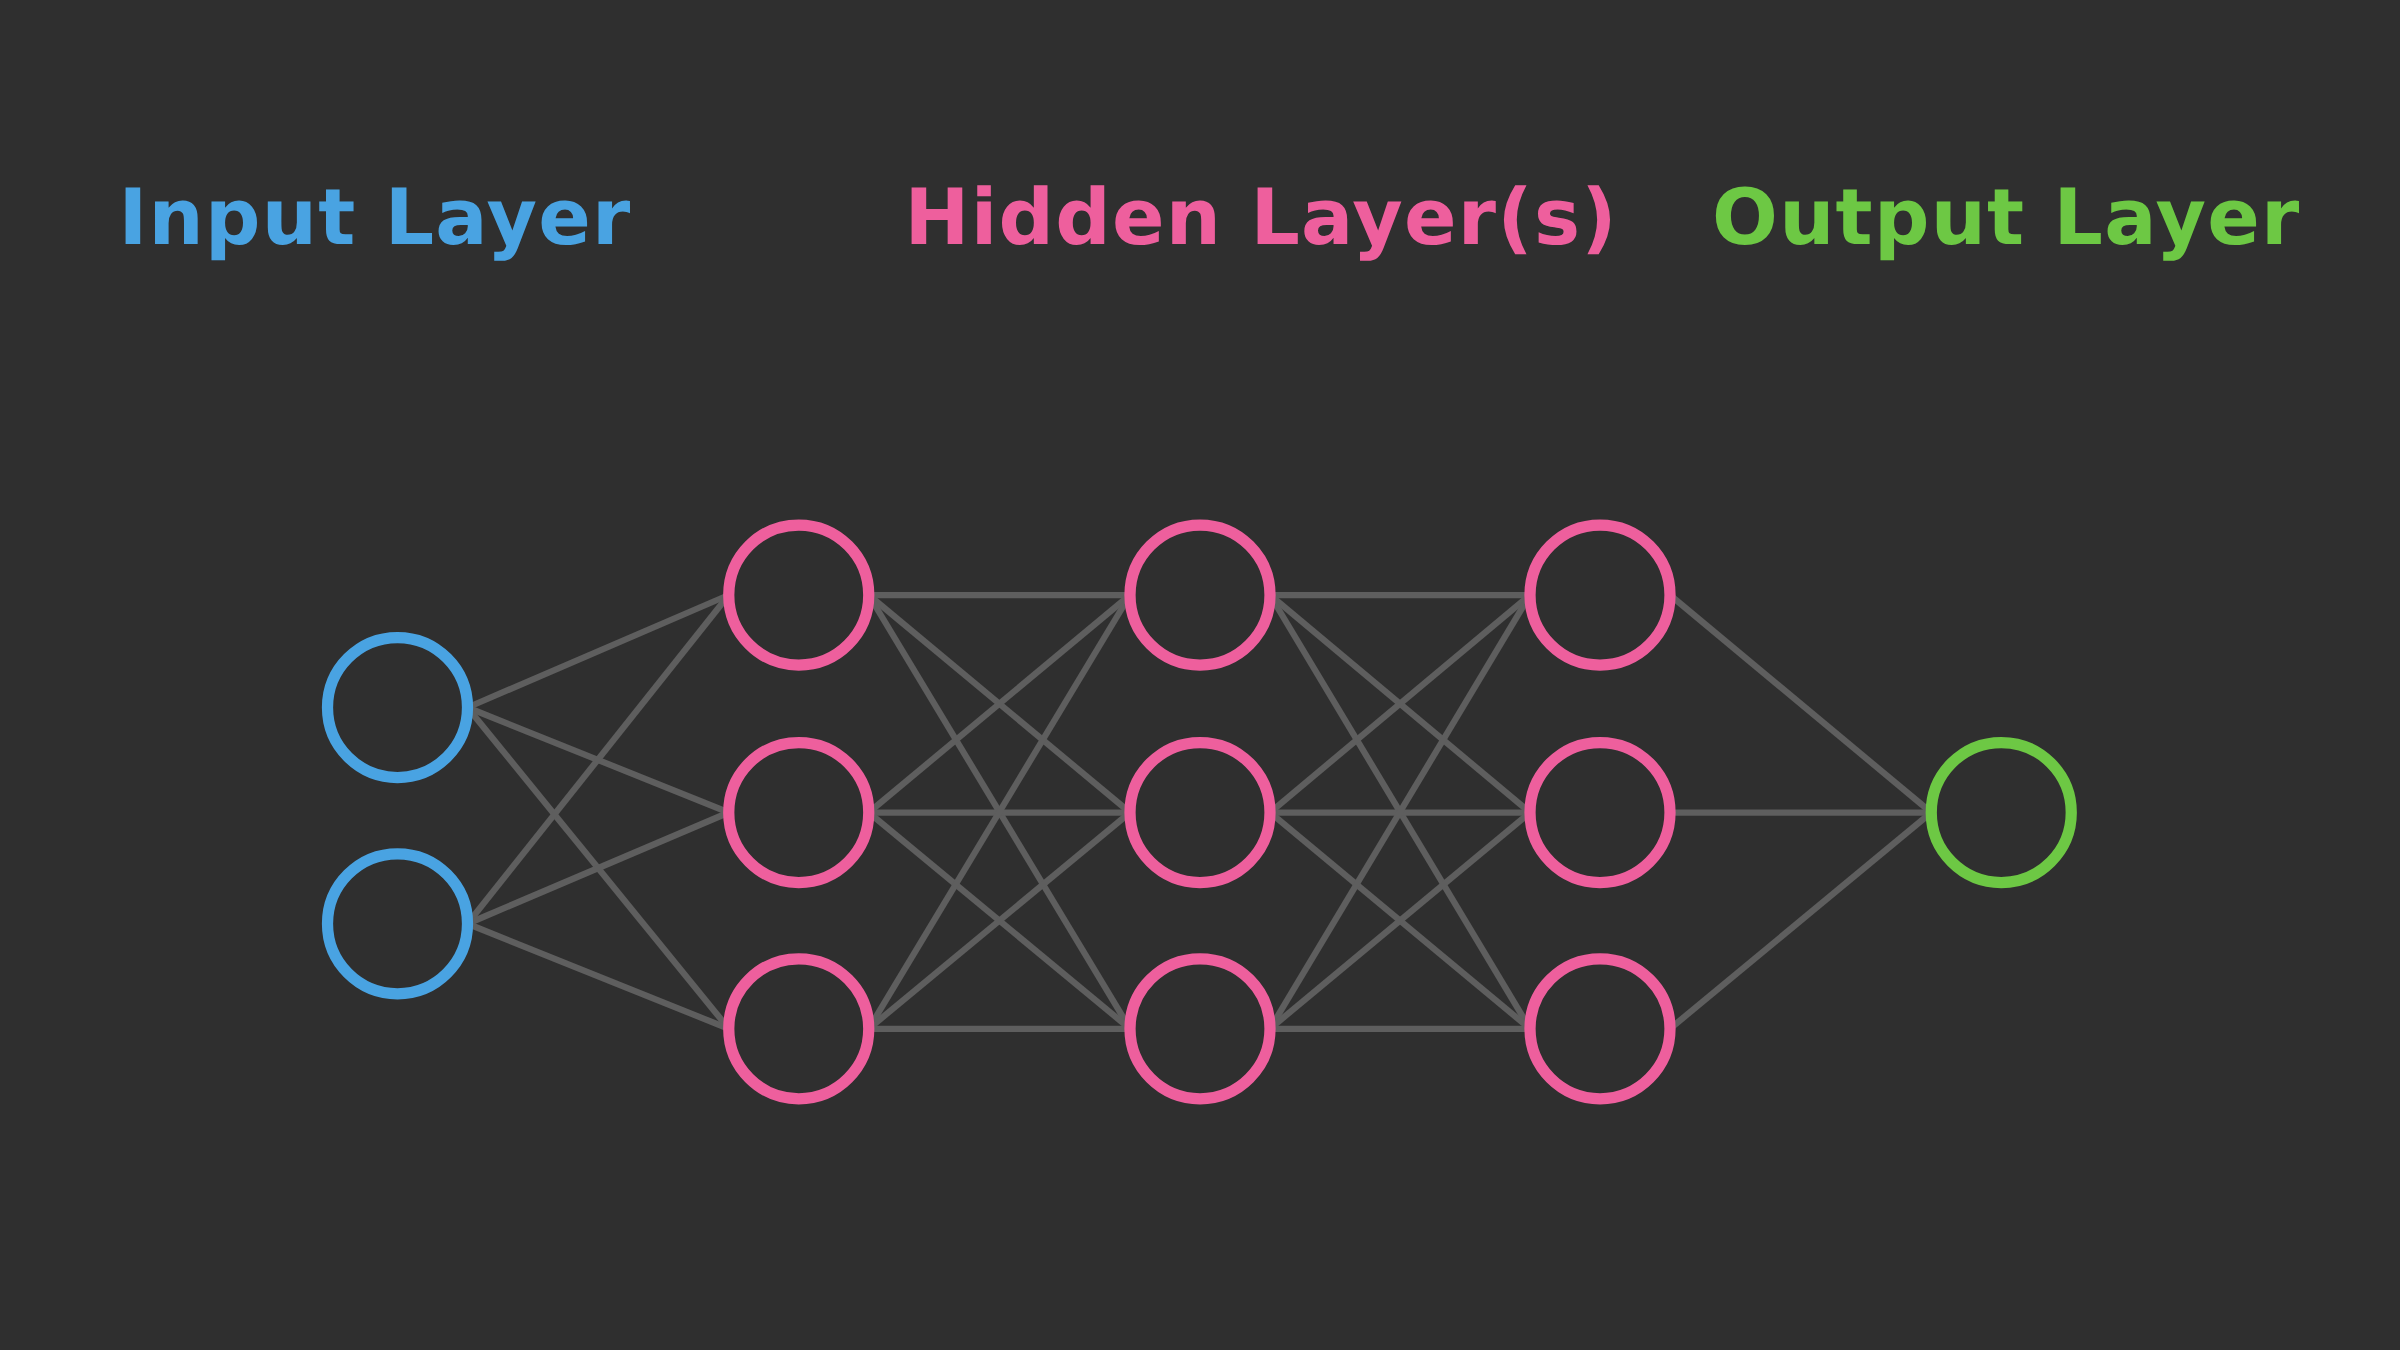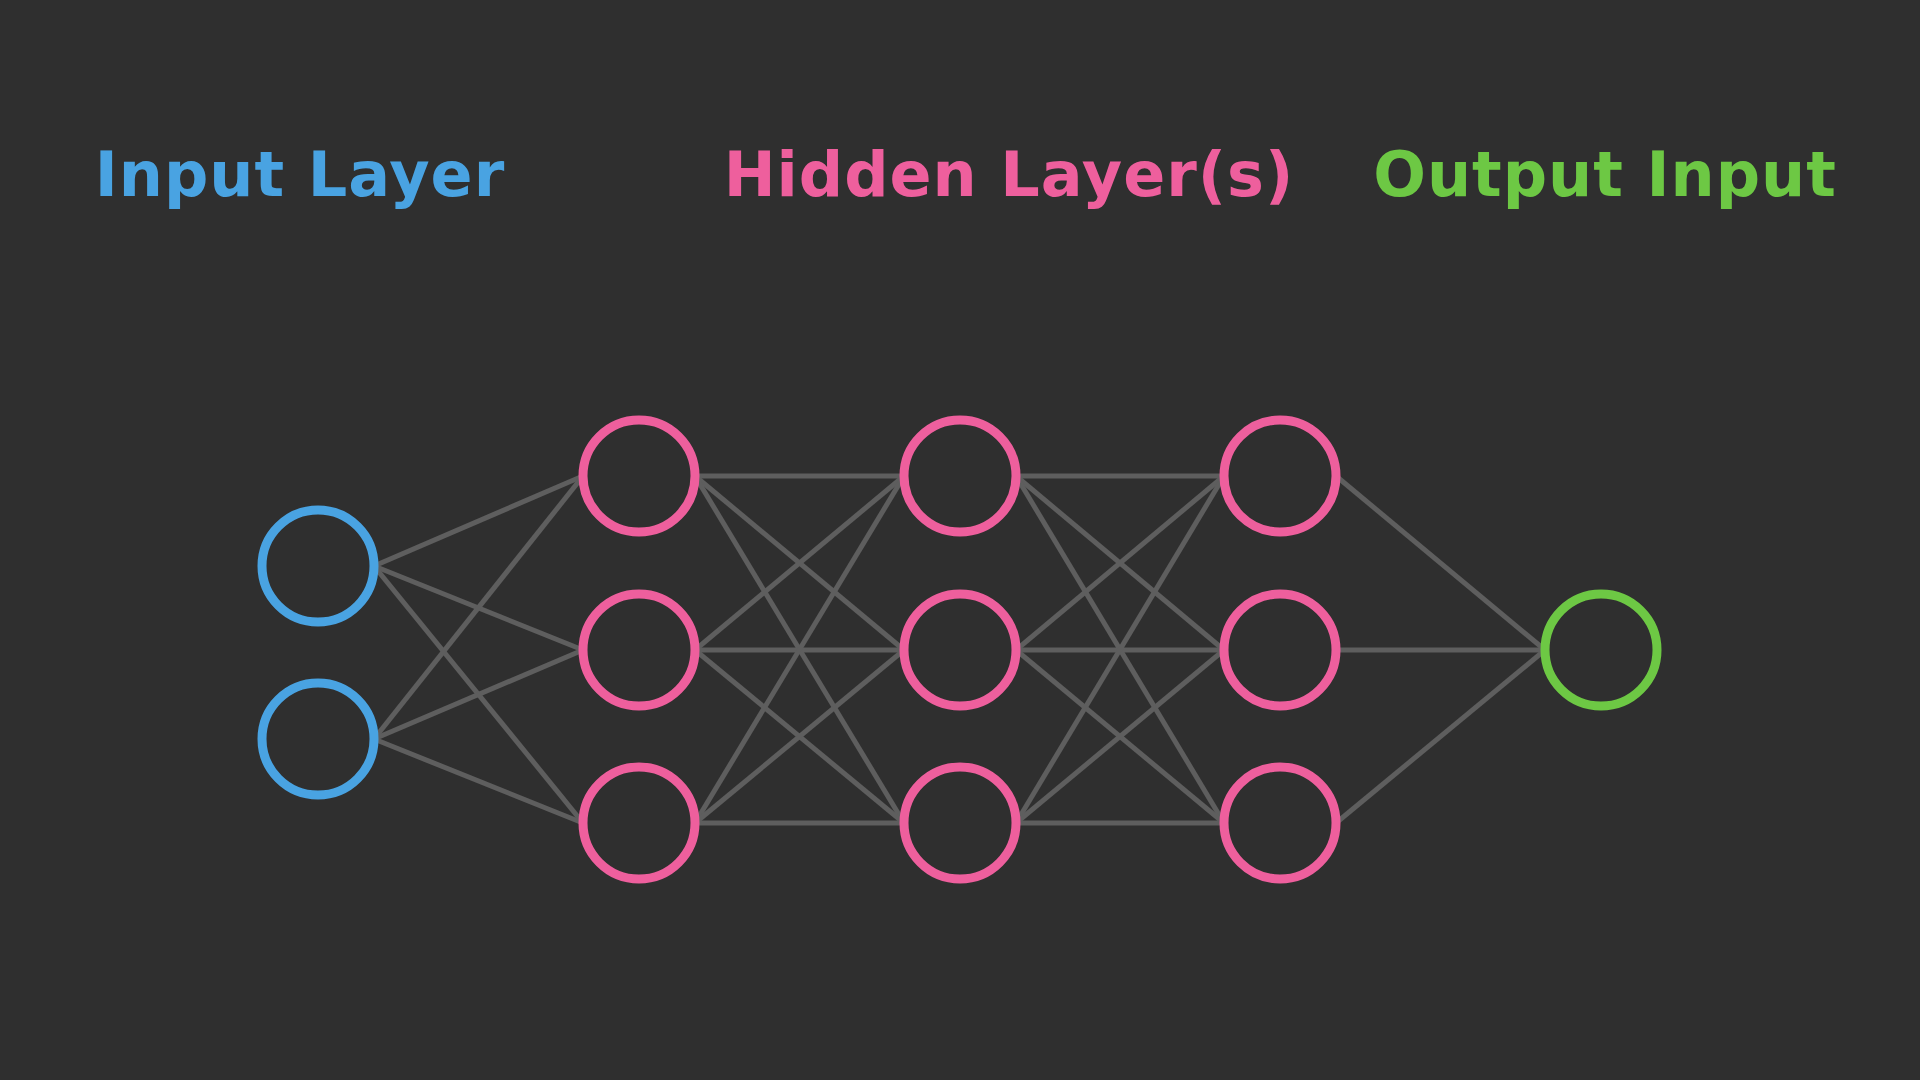--- a/index.html
+++ b/index.html
@@ -34,21 +34,21 @@
     top: 913px;
   }
 </style>
 </head>
 <body style="background: rgb(47, 47, 47);">
 
 <div class="stage" style="background: rgb(47, 47, 47);">
 
   <div class="layer-label" style="left: 300px; top: 174px; color: rgb(73, 163, 226);">Input Layer</div>
   <div class="layer-label" style="left: 1009px; top: 174px; color: rgb(238, 95, 157);">Hidden Layer(s)</div>
-  <div class="layer-label" style="left: 1605px; top: 174px; color: rgb(109, 200, 68);">Output Input</div>
+  <div class="layer-label" style="left: 1605px; top: 174px; color: rgb(109, 200, 68);">Output Layer</div>
 
   <svg id="network" width="1920" height="1080" viewBox="0 0 1920 1080">
       <line x1="374" y1="566" x2="583" y2="476" stroke="#5e5e5e" stroke-width="5"></line>
       <line x1="374" y1="566" x2="583" y2="650" stroke="#5e5e5e" stroke-width="5"></line>
       <line x1="374" y1="566" x2="583" y2="823" stroke="#5e5e5e" stroke-width="5"></line>
       <line x1="374" y1="739" x2="583" y2="476" stroke="#5e5e5e" stroke-width="5"></line>
       <line x1="374" y1="739" x2="583" y2="650" stroke="#5e5e5e" stroke-width="5"></line>
       <line x1="374" y1="739" x2="583" y2="823" stroke="#5e5e5e" stroke-width="5"></line>
       <line x1="695" y1="476" x2="904" y2="476" stroke="#5e5e5e" stroke-width="5"></line>
       <line x1="695" y1="476" x2="904" y2="650" stroke="#5e5e5e" stroke-width="5"></line>

